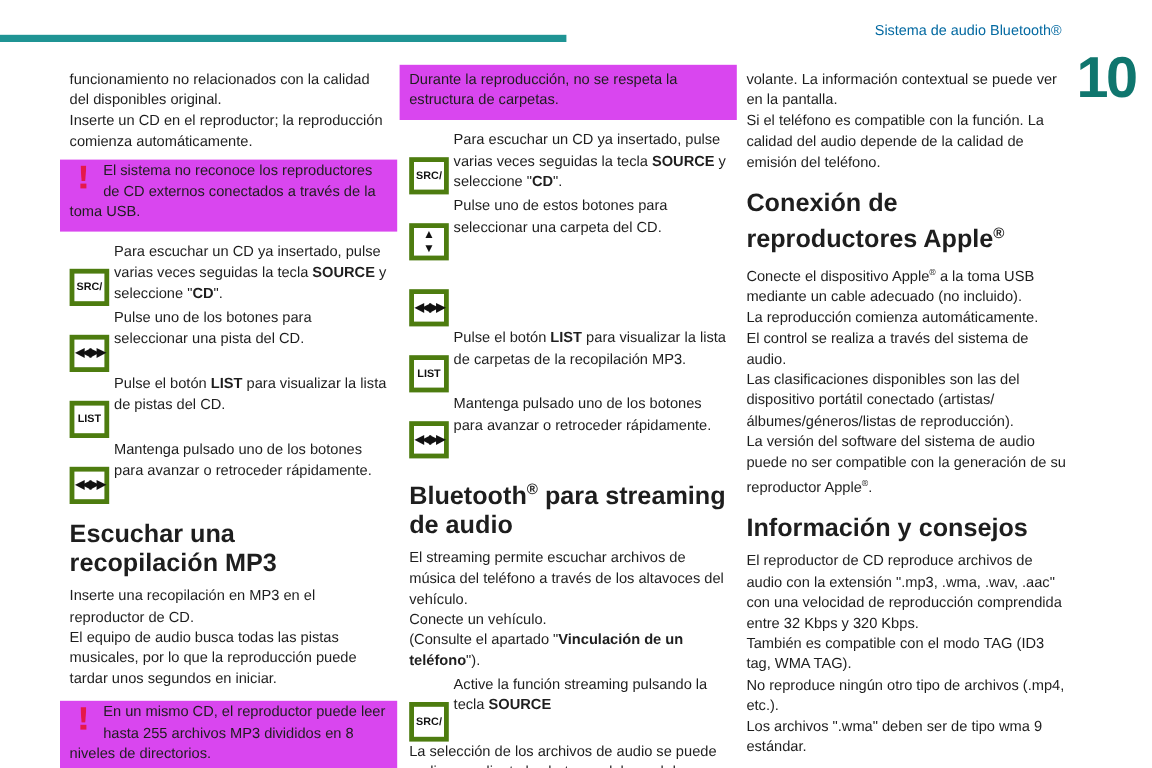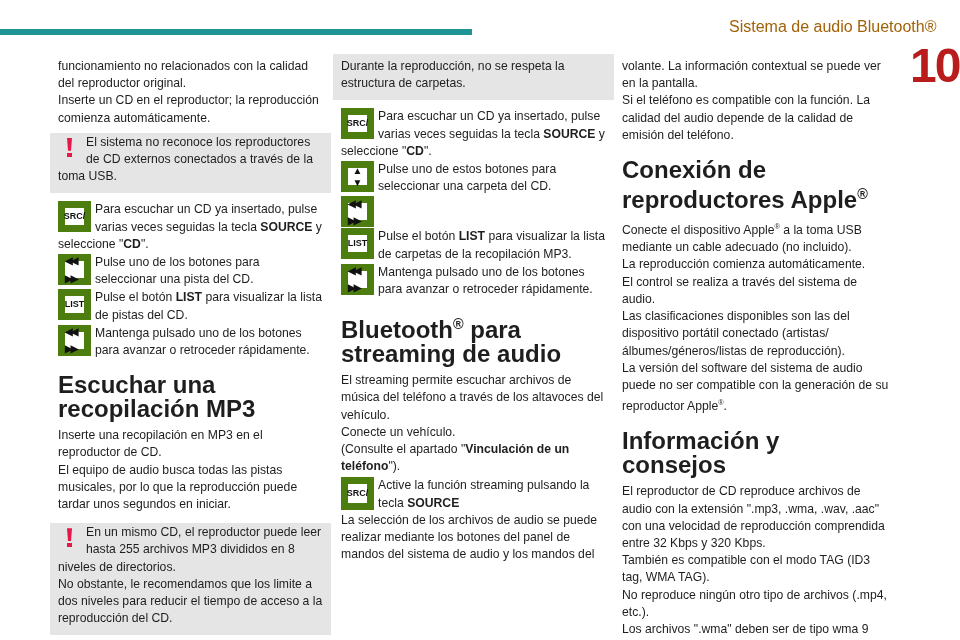--- a/index.html
+++ b/index.html
@@ -1,61 +1,61 @@
 <!DOCTYPE html>
 <html><head>
 <meta charset="utf-8">
 <style>
   html, body { margin: 0; padding: 0; }
   body {
     width: 960px; height: 640px; background: #ffffff; position: relative; overflow: hidden;
     font-family: "Liberation Sans", sans-serif; color: #1e1e1e;
   }
   .topbar { position: absolute; left: 0; top: 29px; width: 472px; height: 6px; background: #1f9494; }
-  .header-title { position: absolute; left: 729px; top: 18px; font-size: 16px; color: #a16207; }
-  .chapter-num { position: absolute; left: 897px; top: 38px; font-size: 48px; font-weight: bold; color: #b91c1c; letter-spacing: -2px; margin-left: 13px; }
+  .header-title { position: absolute; left: 729px; top: 18px; font-size: 12px; color: #0369a1; }
+  .chapter-num { position: absolute; left: 897px; top: 38px; font-size: 48px; font-weight: bold; color: #0f766e; letter-spacing: -2px; }
   .page-num { position: absolute; left: 920px; top: 647px; font-size: 10px; color: #6b6b6b; }
 
   .col { position: absolute; top: 58px; width: 265px; font-size: 12.2px; line-height: 17.2px; }
   .col1 { left: 58px; }
   .col2 { left: 341px; }
   .col3 { left: 622px; width: 268px; }
 
   p { margin: 0; }
-  .notebox { background: #e5e5e5; margin: 6px -8px 8px -8px; padding: 1px 8px 8px 8px; }
+  .notebox { background: #d946ef; margin: 6px -8px 8px -8px; padding: 1px 8px 8px 8px; }
   .notebox.plain { margin-top: -4px; padding-top: 4px; }
   .warn { position: relative; }
   .warn .bang { float: left; width: 26px; height: 24px; margin-right: 2px; position: relative; }
   .warn .bang::before { content: ""; position: absolute; left: 9px; top: 4px; width: 5px; height: 13px; background: #e5184a; clip-path: polygon(0 0,100% 0,80% 100%,20% 100%); }
   .warn .bang::after { content: ""; position: absolute; left: 9px; top: 19px; width: 5px; height: 4px; background: #e5184a; }
 
   .iconrow { display: flex; margin-top: 1px; }
-  .btnicon { flex: 0 0 auto; width: 33px; height: 31px; border: 7px solid #4d7c0f; background: #fff; box-sizing: border-box; display: flex; align-items: center; justify-content: center; font-weight: bold; font-size: 9px; color: #111; margin-right: 4px; }
+  .btnicon { flex: 0 0 auto; width: 33px; height: 31px; border: 4px solid #4d7c0f; background: #fff; box-sizing: border-box; display: flex; align-items: center; justify-content: center; font-weight: bold; font-size: 9px; color: #111; margin-right: 4px; margin-top: 23px; }
   .btnicon.tall { height: 33px; }
   .iconrow .txt { flex: 1; }
   .wrap-row { margin-top: 6px; }
   .wrap-row .btnicon { float: left; margin-right: 4px; }
   .wrap-row::after { content: ""; display: block; clear: both; }
 
-  h2 { margin: 14px 0 6px 0; font-size: 24px; line-height: 24px; font-weight: bold; color: #1e1e1e; }
+  h2 { margin: 14px 0 6px 0; font-size: 21px; line-height: 24px; font-weight: bold; color: #1e1e1e; }
   sup { font-size: 0.6em; }
   b { font-weight: bold; }
   .arrows { font-size: 10px; letter-spacing: -2px; }
   .updown { display: flex; flex-direction: column; align-items: center; font-size: 10px; line-height: 12px; }
 </style>
 </head>
 <body>
 
 <div class="topbar"></div>
 <div class="header-title">Sistema de audio Bluetooth®</div>
 <div class="chapter-num">10</div>
 <div class="page-num">259</div>
 
 <div class="col col1">
-  <p>funcionamiento no relacionados con la calidad del reproductor original.</p>
+  <p>funcionamiento no relacionados con la calidad del disponibles original.</p>
   <p>Inserte un CD en el reproductor; la reproducción comienza automáticamente.</p>
 
   <div class="notebox warn">
     <span class="bang"></span>
     <span>El sistema no reconoce los reproductores de CD externos conectados a través de la toma USB.</span>
   </div>
 
   <div class="wrap-row">
     <div class="btnicon">SRC/</div>
     <span>Para escuchar un CD ya insertado, pulse varias veces seguidas la tecla </span><b>SOURCE</b><span> y seleccione "</span><b>CD</b><span>".</span>

